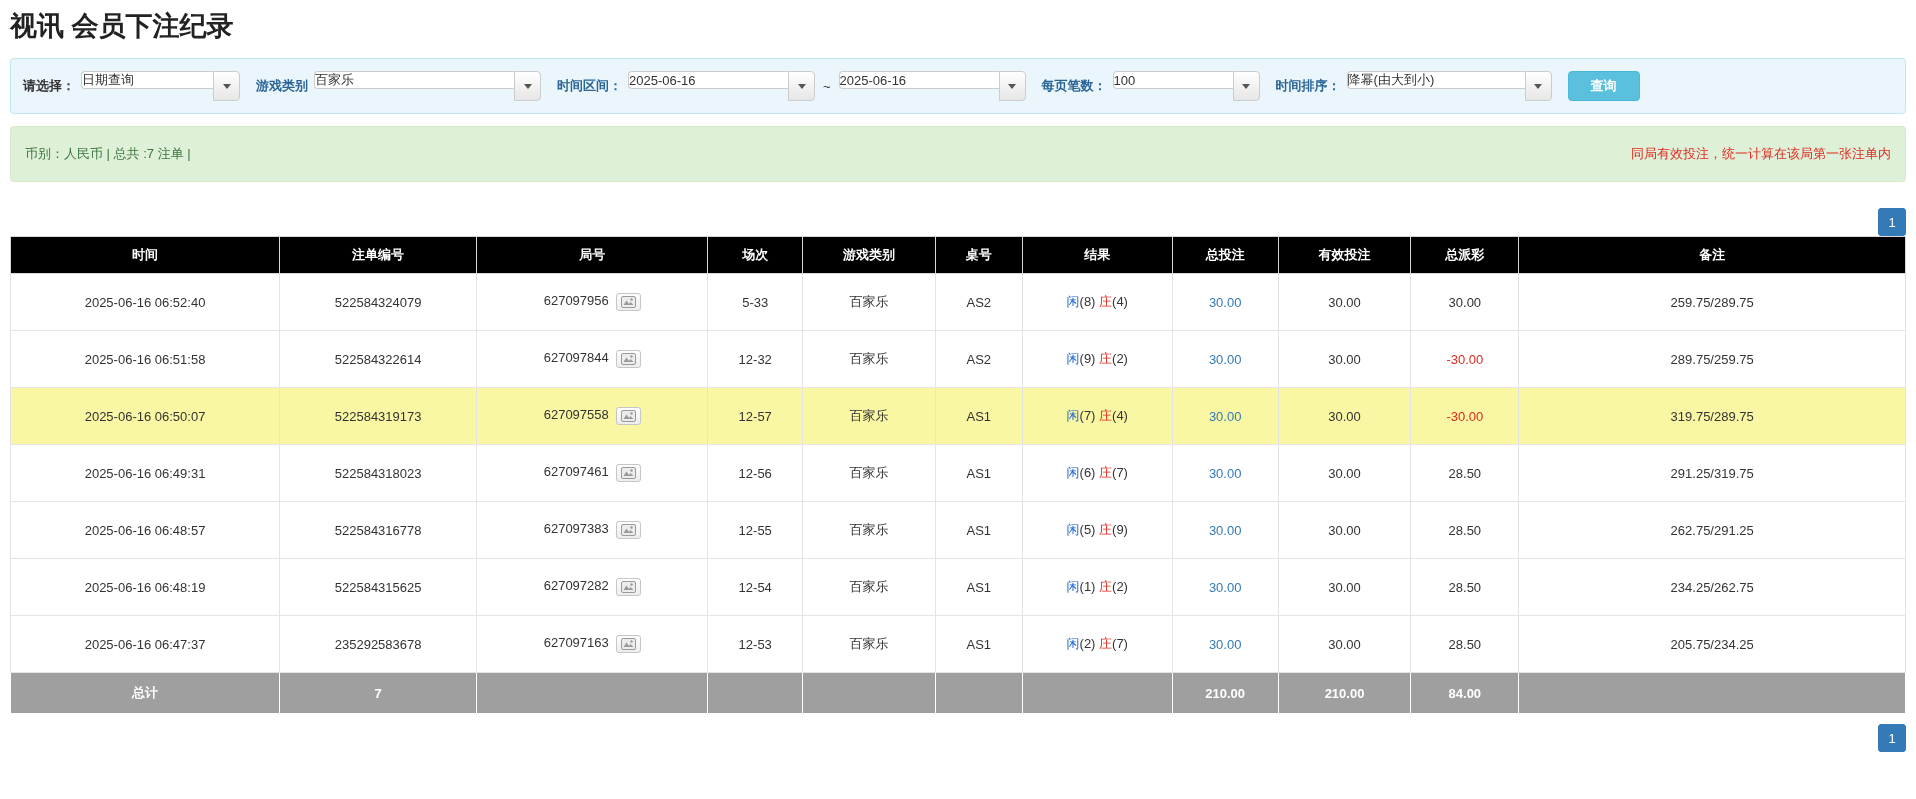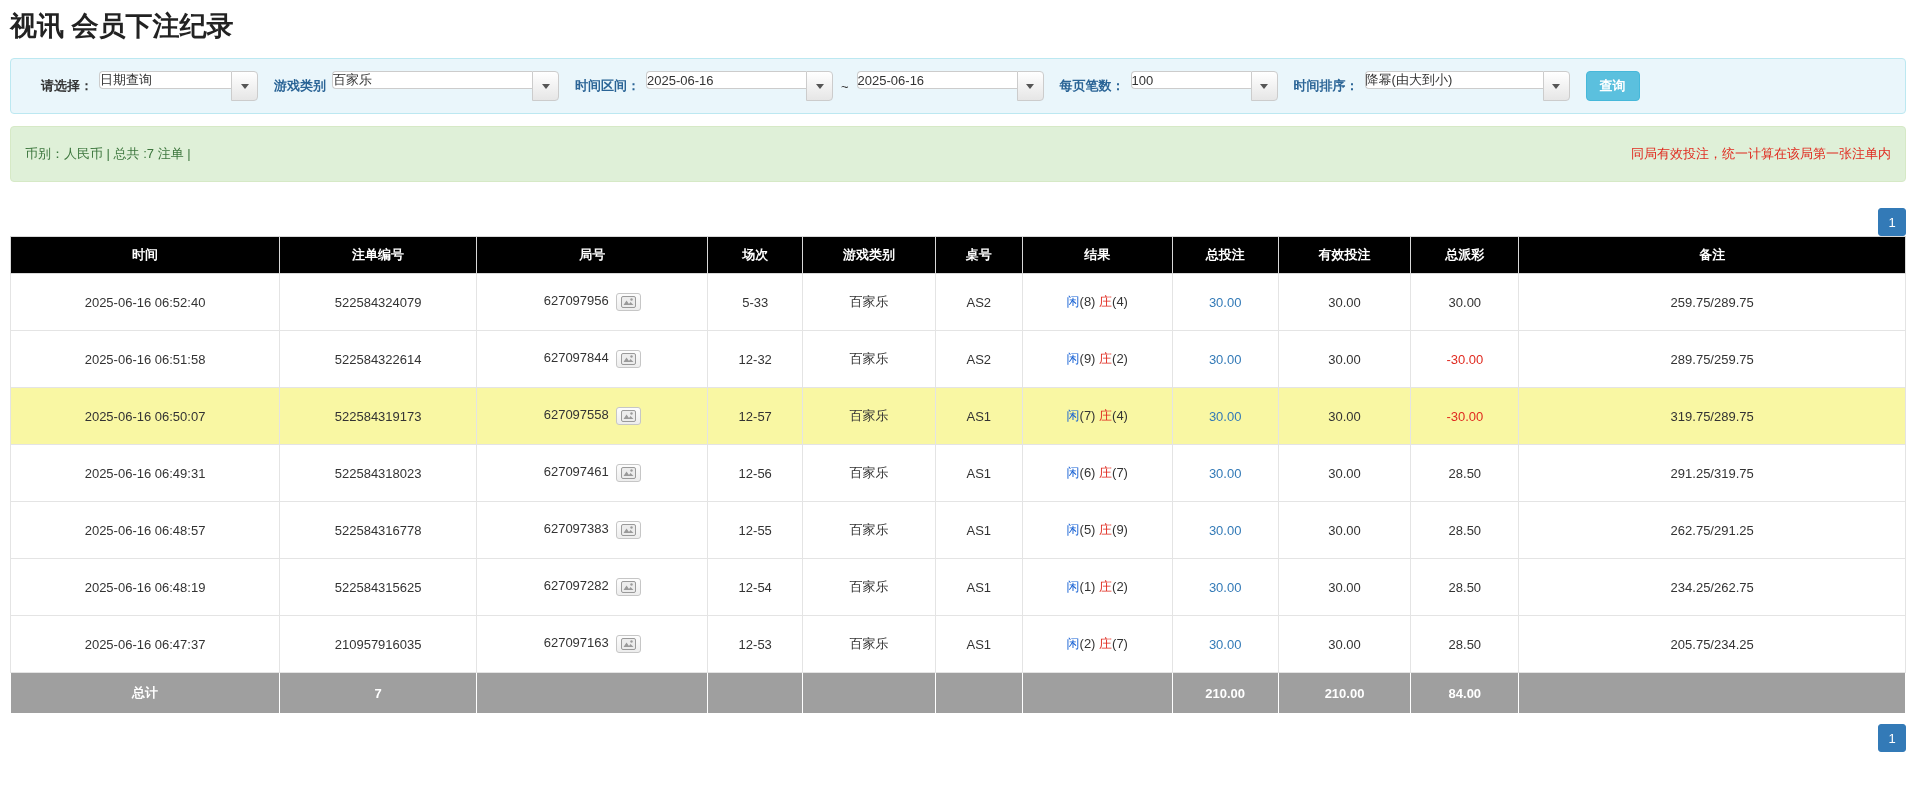--- a/index.html
+++ b/index.html
@@ -17,21 +17,21 @@
 
   
   .filter-bar {
     display: flex; align-items: center; gap: 6px;
     background: var(--filter-bg, #eaf6fb);
     border: 1px solid var(--filter-border, #bce8f1);
     border-radius: 4px;
     padding: 12px 12px;
   }
   .flabel { font-weight: bold; color: var(--label-blue, #2a6496); white-space: nowrap; margin-left: 10px; }
-  .flabel.first { margin-left: 18px; color: #333; }
+  .flabel.first { margin-left: 0; color: #333; }
   .combo { display: inline-flex; height: 30px; }
   .combo-input {
     height: 18px; border: 1px solid #ccc; border-right: none;
     border-radius: 4px 0 0 4px; padding: 4px 0;
     font: inherit; color: #333; background: #fff;
   }
   .combo-btn {
     height: 30px; width: 27px; padding: 0; cursor: pointer;
     border: 1px solid #ccc; border-radius: 0 4px 4px 0;
     background: linear-gradient(#ffffff, #e6e6e6);
@@ -42,21 +42,21 @@
     border-left: 4px solid transparent; border-right: 4px solid transparent;
     border-top: 5px solid #555;
   }
   .w-query { width: 132px; }
   .w-game  { width: 200px; }
   .w-date  { width: 160px; }
   .w-size  { width: 120px; }
   .w-sort  { width: 178px; }
   .tilde { margin: 0 2px; color: #333; }
   .search-btn {
-    height: 30px; margin-left: 10px; padding: 0 13px; cursor: pointer;
+    height: 30px; margin-left: 10px; padding: 0 22px; cursor: pointer;
     background: var(--search-button, #5bc0de); border: 1px solid #46b8da;
     color: #fff; font: inherit; font-weight: bold; border-radius: 4px;
   }
 
   
   .summary-bar {
     display: flex; justify-content: space-between; align-items: center;
     background: var(--summary-bg, #dff0d8);
     border: 1px solid var(--summary-border, #d6e9c6);
     border-radius: 4px; padding: 18px 14px; margin-top: 12px;
@@ -298,21 +298,21 @@
           <td>百家乐</td>
           <td>AS1</td>
           <td><span class="player">闲</span><span>(1) </span><span class="banker">庄</span><span>(2)</span></td>
           <td><a class="bet-link">30.00</a></td>
           <td>30.00</td>
           <td>28.50</td>
           <td>234.25/262.75</td>
         </tr>
         <tr>
           <td>2025-06-16 06:47:37</td>
-          <td>210957916035</td>
+          <td>235292583678</td>
           <td><span>627097163</span><button class="video-btn"><span><svg width="15" height="12" viewBox="0 0 15 12" aria-hidden="true">
                   <rect x="0.5" y="0.5" width="14" height="11" rx="1.5" fill="#ececec" stroke="#9a9a9a"></rect>
                   <path d="M2.5 9 L5.5 4.5 L8 8 L9.5 6 L12.5 9 Z" fill="#9a9a9a"></path>
                   <circle cx="10.5" cy="3.5" r="1.2" fill="#9a9a9a"></circle>
                 </svg></span></button></td>
           <td>12-53</td>
           <td>百家乐</td>
           <td>AS1</td>
           <td><span class="player">闲</span><span>(2) </span><span class="banker">庄</span><span>(7)</span></td>
           <td><a class="bet-link">30.00</a></td>

